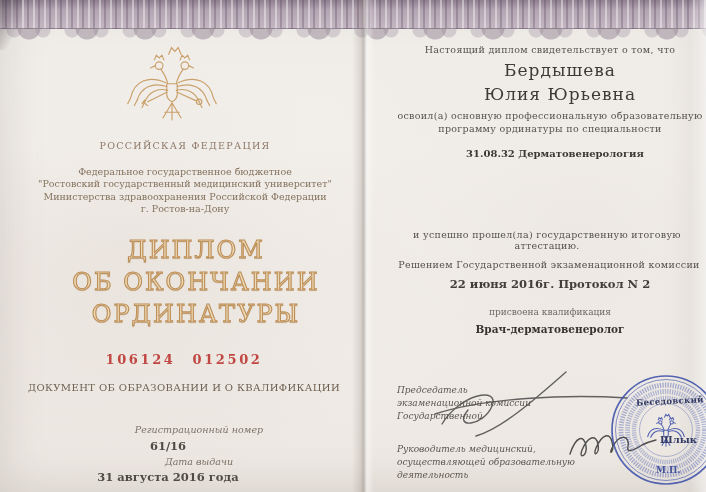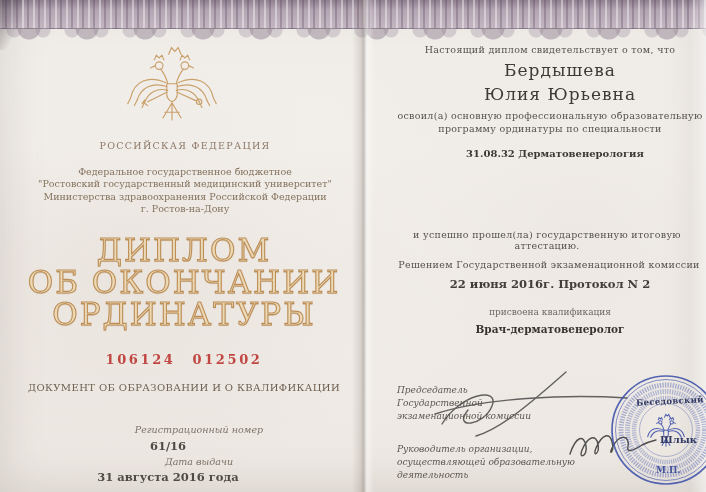--- a/index.html
+++ b/index.html
@@ -29,21 +29,21 @@
       radial-gradient(circle 9px at 14px 2px, rgba(166,152,166,.38) 0 7px, transparent 8px) repeat-x;
     background-size:58px 24px, 29px 16px;
   }
   .corner-shade{left:0;top:0;width:22px;height:50px;background:linear-gradient(120deg,rgba(70,60,70,.55),transparent 70%);}
   .fold{left:352px;top:0;width:22px;height:492px;
     background:linear-gradient(90deg,transparent,rgba(120,106,98,.18) 38%,rgba(92,80,74,.30) 52%,rgba(255,255,255,.45) 68%,transparent);}
   .edge-right{right:0;top:0;width:16px;height:492px;background:linear-gradient(270deg,rgba(255,255,255,.55),transparent);}
   
   .country{top:140px;left:15px;width:340px;font-size:9.5px;letter-spacing:1.3px;color:#8d7969;}
   .inst{top:166px;left:10px;width:350px;font-size:9.5px;line-height:12.3px;color:#84735e;}
-  .title{top:234px;left:0;width:368px;font-size:31px;line-height:32px;letter-spacing:2px;
+  .title{top:234px;left:12px;width:368px;font-size:24px;line-height:32px;letter-spacing:2px;
     color:#ecd9b6;-webkit-text-stroke:1.1px #bd8f58;text-shadow:0 1px 1px rgba(160,115,60,.35);}
   .serial{top:352px;left:0;width:368px;font-size:13px;font-weight:bold;letter-spacing:2.6px;word-spacing:10px;color:#c14743;}
   .doctype{top:382px;left:0;width:368px;font-size:10px;letter-spacing:.4px;color:#6e6153;}
   .lbl-it{font-style:italic;font-size:9.5px;color:#7b7268;padding-left:31px;}
   .val{font-size:11.5px;font-weight:600;color:#504b45;}
   .reg-label{top:424px;left:0;width:336px;}
   .reg-num{top:439px;left:0;width:336px;}
   .date-label{top:456px;left:0;width:336px;}
   .date-val{top:470px;left:0;width:336px;}
   
@@ -138,26 +138,26 @@
     <div class="abs ctr r-small prog2">программу ординатуры по специальности</div>
     <div class="abs ctr specialty">31.08.32 Дерматовенерология</div>
     <div class="abs ctr r-small attest">и успешно прошел(ла) государственную итоговую аттестацию.</div>
     <div class="abs ctr r-small commission">Решением Государственной экзаменационной комиссии</div>
     <div class="abs ctr protocol">22 июня 2016г. Протокол N 2</div>
     <div class="abs ctr qual-label">присвоена квалификация</div>
     <div class="abs ctr qualification">Врач-дерматовенеролог</div>
 
     <div class="abs sig-label chairman-label">
       <div>Председатель</div>
+      <div>экзаменационной комиссии</div>
       <div>Государственной</div>
-      <div>экзаменационной комиссии</div>
     </div>
 
     <div class="abs sig-label head-label">
-      <div>Руководитель организации,</div>
+      <div>Руководитель медицинский,</div>
       <div>осуществляющей образовательную</div>
       <div>деятельность</div>
     </div>
 
     <svg class="abs" style="left:380px;top:352px;" width="326" height="140" viewBox="0 0 326 140">
       <g stroke="#4a4a48" stroke-width="1.4" fill="none" stroke-linecap="round" opacity="0.85">
         <path d="M55,62 C105,46 185,42 247,46"></path>
         <path d="M186,20 C152,50 122,76 96,84"></path>
         <path d="M62,72 C80,42 120,34 112,54 C104,74 72,78 88,58"></path>
       </g>

